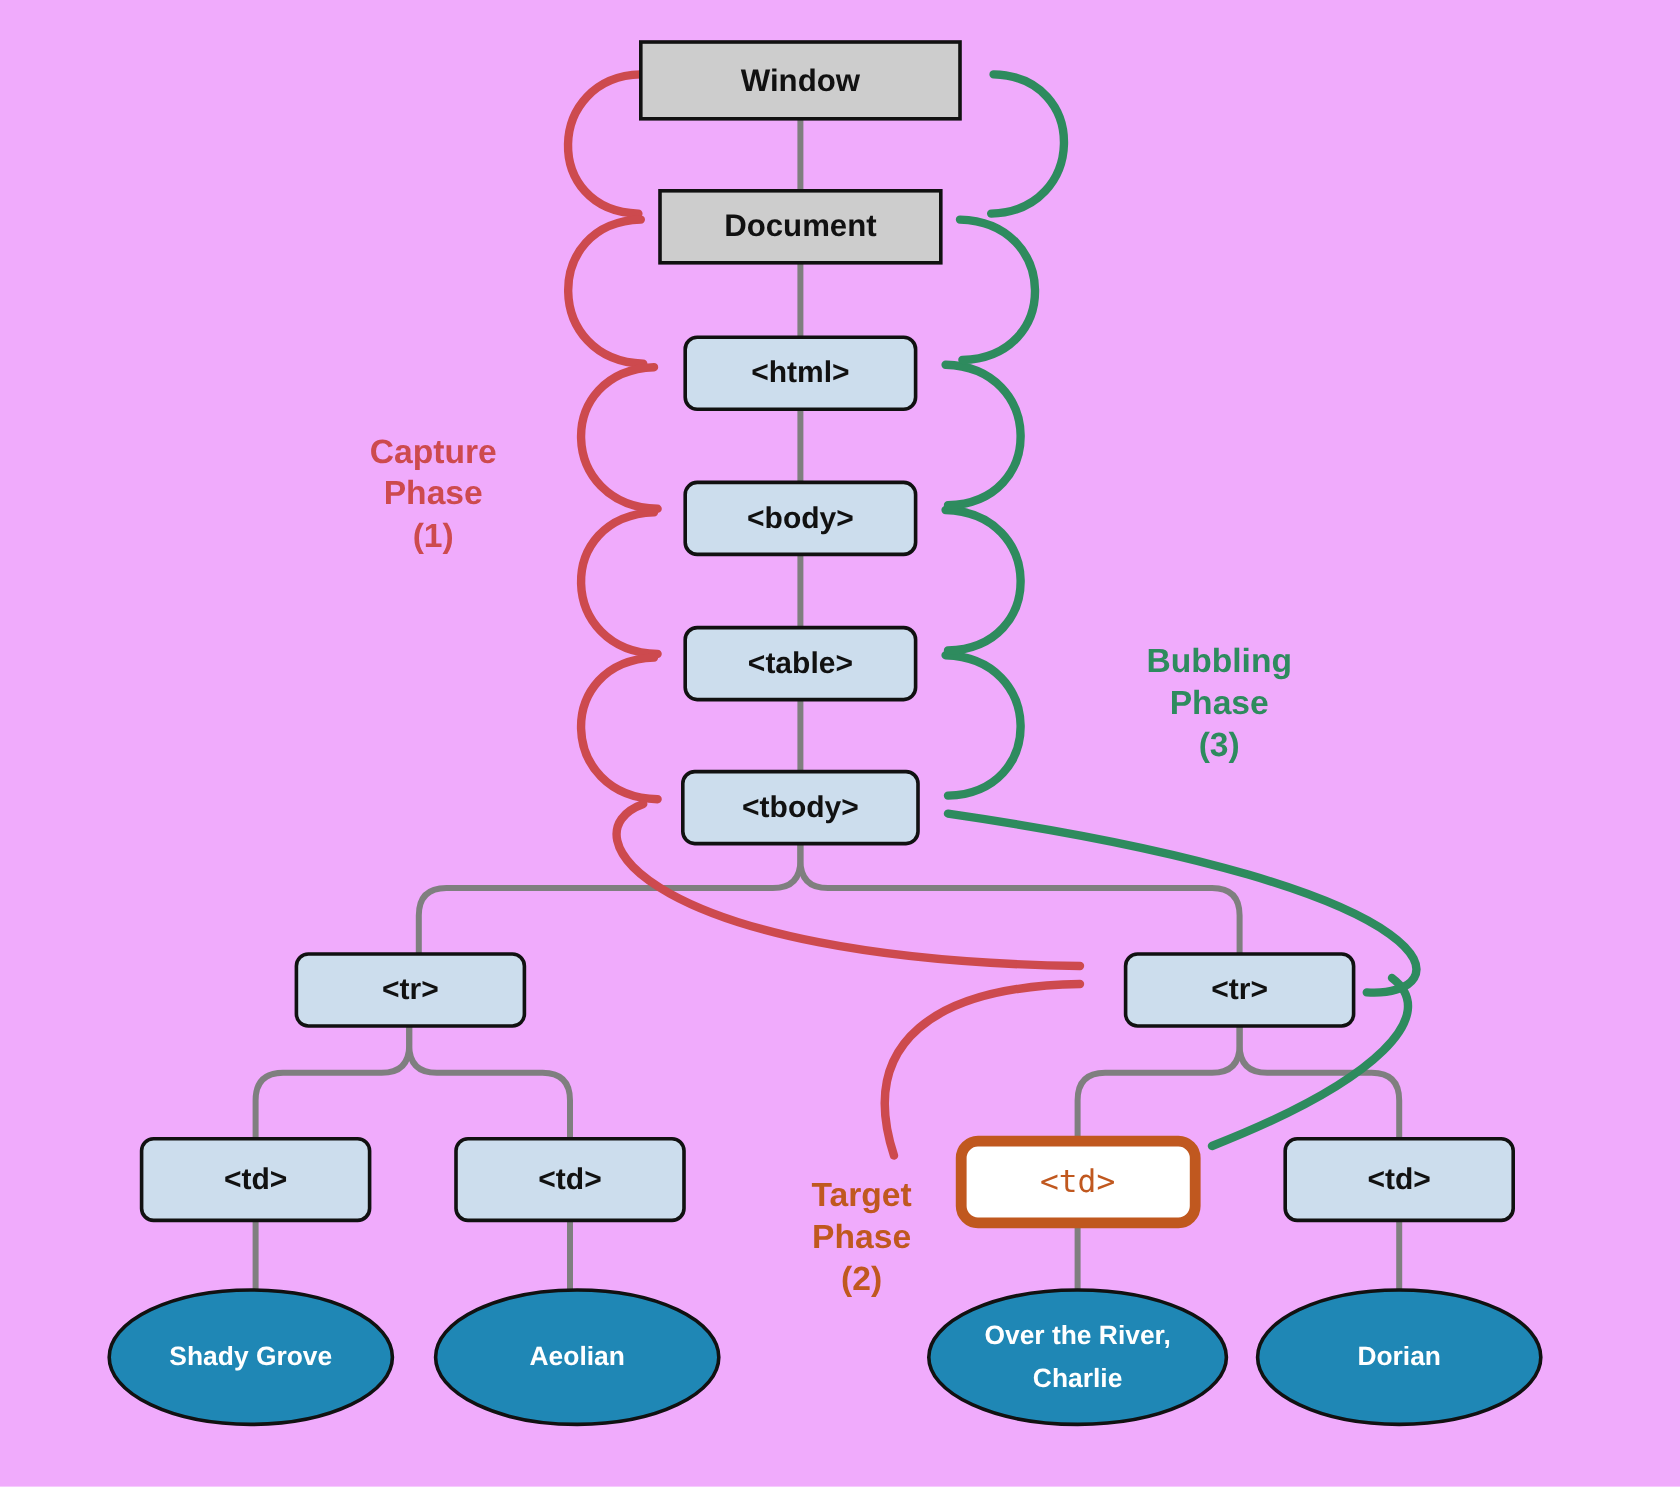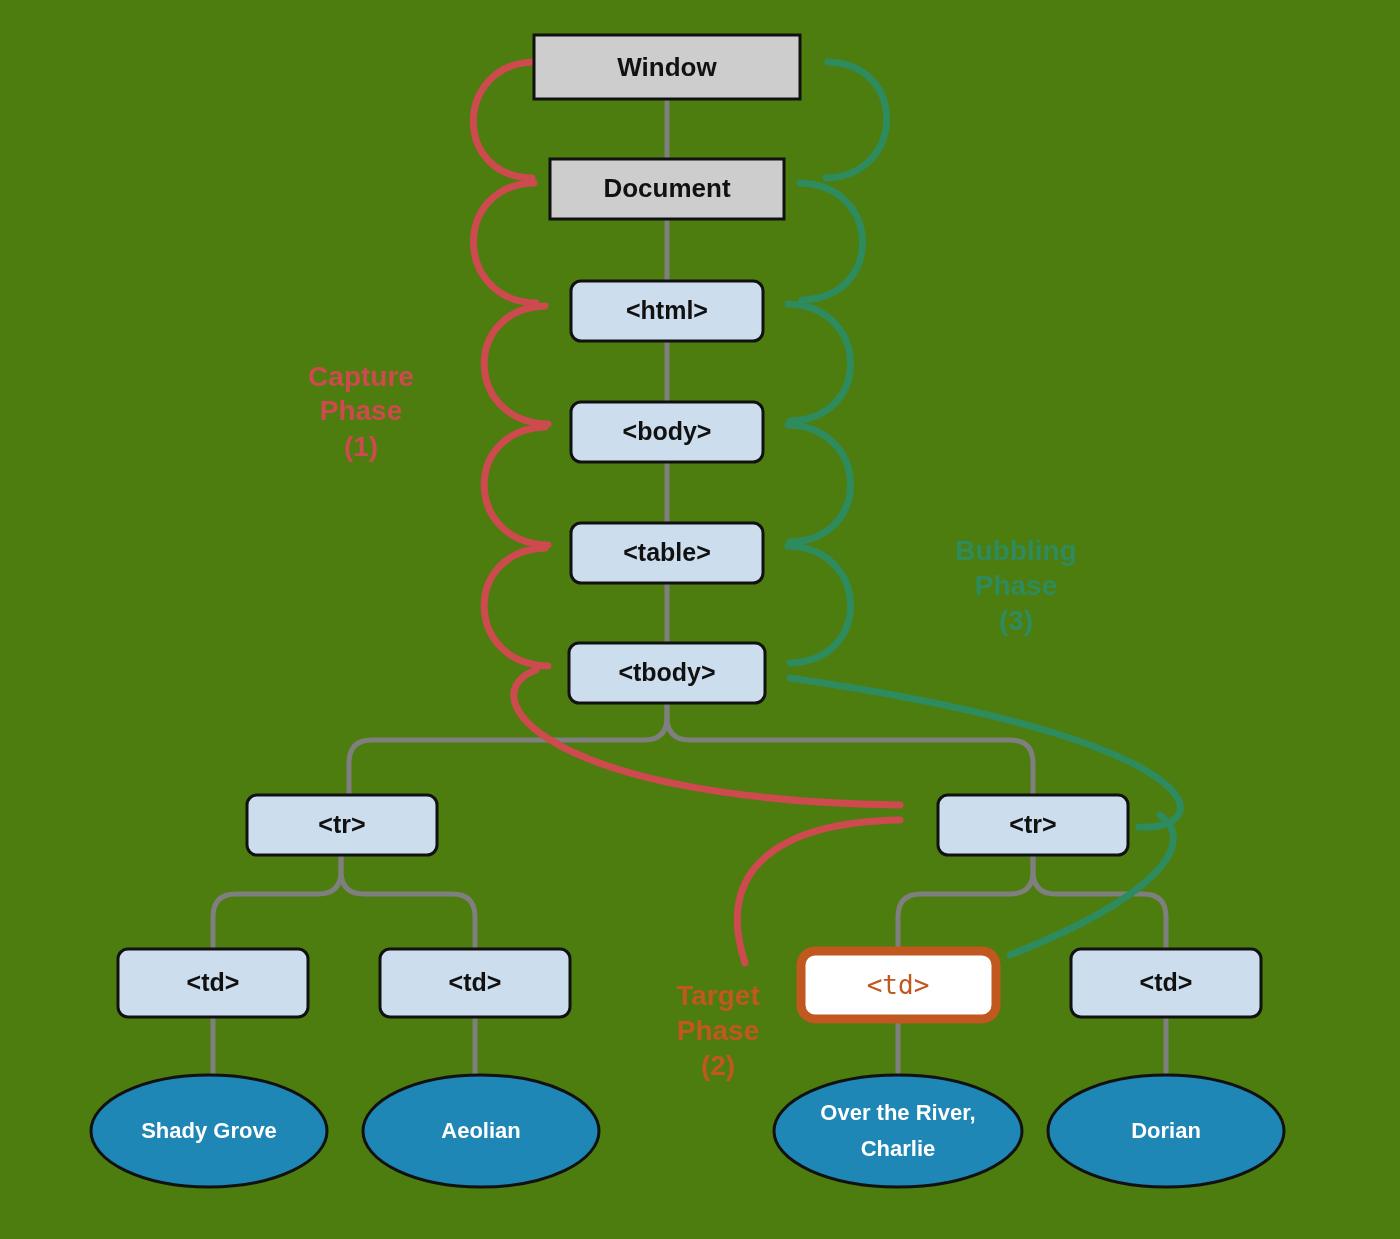--- a/index.html
+++ b/index.html
@@ -8,21 +8,21 @@
     padding: 0;
     background: #ffffff;
   }
   body {
     font-family: "Liberation Sans", "DejaVu Sans", sans-serif;
   }
   #diagram-root {
     position: relative;
     width: 1400px;
     height: 1239px;
-    background: #4d7c0f;
+    background: #f0abfc;
     overflow: hidden;
   }
   #diagram-svg {
     position: absolute;
     left: 0;
     top: 0;
     width: 1400px;
     height: 1239px;
   }
   .node-label {

